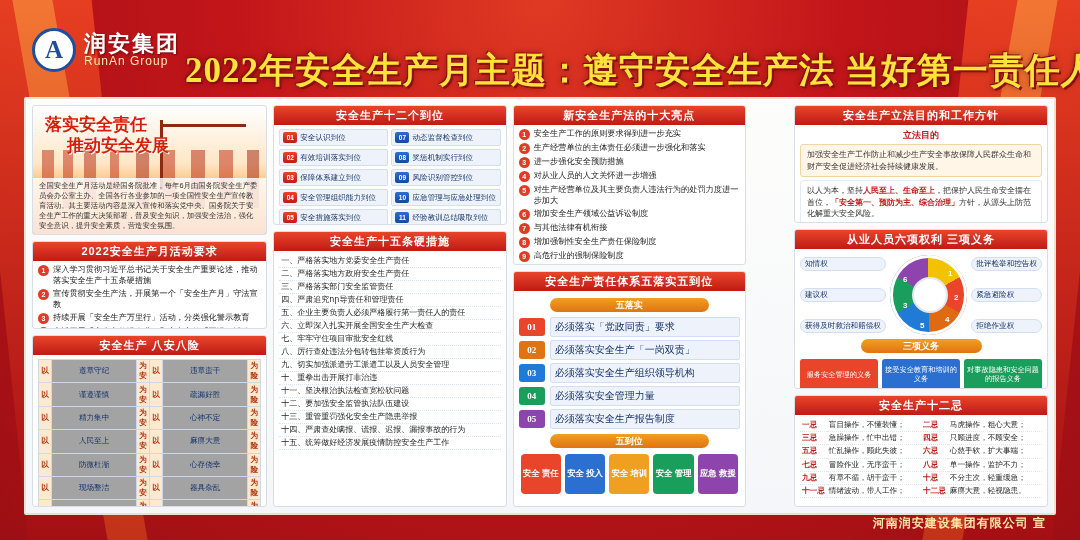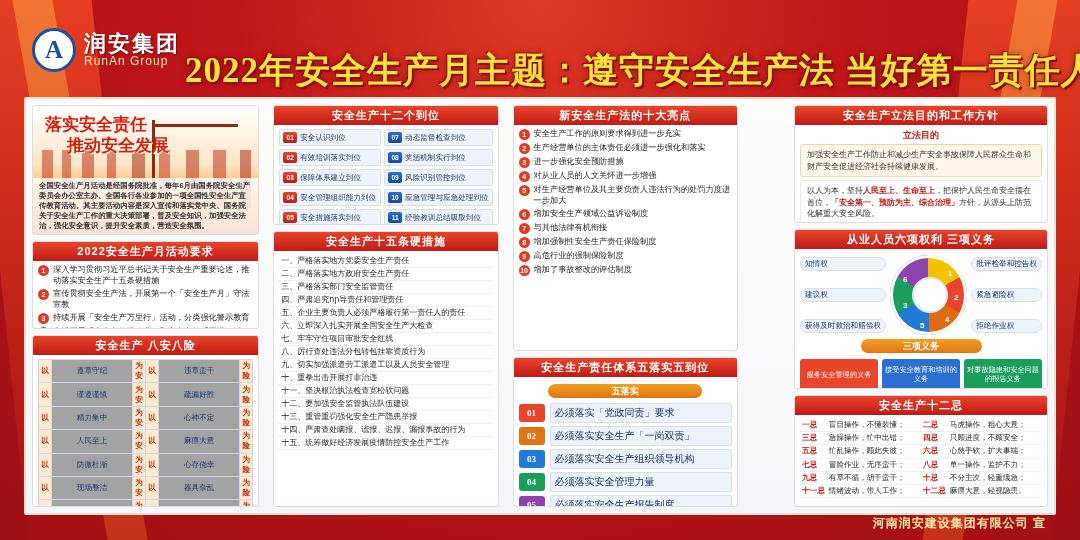--- a/index.html
+++ b/index.html
@@ -52,21 +52,21 @@
       2px 2px 0 #8c0c10, -1px -1px 0 #8c0c10, 0 0 6px rgba(0,0,0,.5);
     white-space:nowrap;
   }
 
   
   .board{
     position:absolute; left:24px; top:97px; width:1032px; height:418px;
     background:linear-gradient(180deg,#fdfdfb 0%, #f4f6f9 100%);
     border:2px solid #e8e2d2;
     border-radius:2px;
-    display:flex; gap:14px; padding:6px;
+    display:flex; gap:6px; padding:6px;
   }
   .col{display:flex;flex-direction:column;gap:6px;}
   .c1{width:250px;}
   .c2{width:248px;border-radius:17px;}
   .c3{width:248px;}
   .c4{width:254px;margin-left:42px;}
 
   .panel{
     background:#ffffff;
     border:1px solid #d9dde6;
@@ -111,21 +111,20 @@
     border-left:3px solid #8c2b12; 
   }
   .hero-crane:before{
     content:""; position:absolute; left:-3px; top:4px; width:86px; height:3px;background:#8c2b12;
   }
   .hero-text{
     position:absolute; left:0; bottom:0; width:100%;
     background:rgba(255,255,255,.82);
     font-size:7.4px; line-height:1.35; color:#333; padding:3px 6px;
     height:auto;
-    font-weight:bold;
   }
 
   
   ul.numlist{list-style:none;margin:0;padding:0;}
   ul.numlist li{
     display:flex; gap:4px; align-items:flex-start;
     font-size:8.2px; line-height:1.28; color:#222; margin-bottom:3px;
   }
   ul.numlist li .n{
     flex:none; width:11px;height:11px;border-radius:50%;
@@ -432,21 +431,21 @@
             <li>十二、要加强安全监管执法队伍建设</li>
             <li>十三、重管重罚强化安全生产隐患举报</li>
             <li>十四、严肃查处瞒报、谎报、迟报、漏报事故的行为</li>
             <li>十五、统筹做好经济发展疫情防控安全生产工作</li>
           </ul>
         </div>
       </div>
     </div>
 
     <div class="col c3">
-      <div class="panel" style="height:246px">
+      <div class="panel" style="height:160px">
         <div class="panel-title red">新安全生产法的十大亮点</div>
         <div class="panel-body">
           <ul class="numlist">
             <li>
                 <span class="n">1</span>
                 <span class="t">安全生产工作的原则要求得到进一步充实</span>
               </li>
             <li>
                 <span class="n">2</span>
                 <span class="t">生产经营单位的主体责任必须进一步强化和落实</span>

